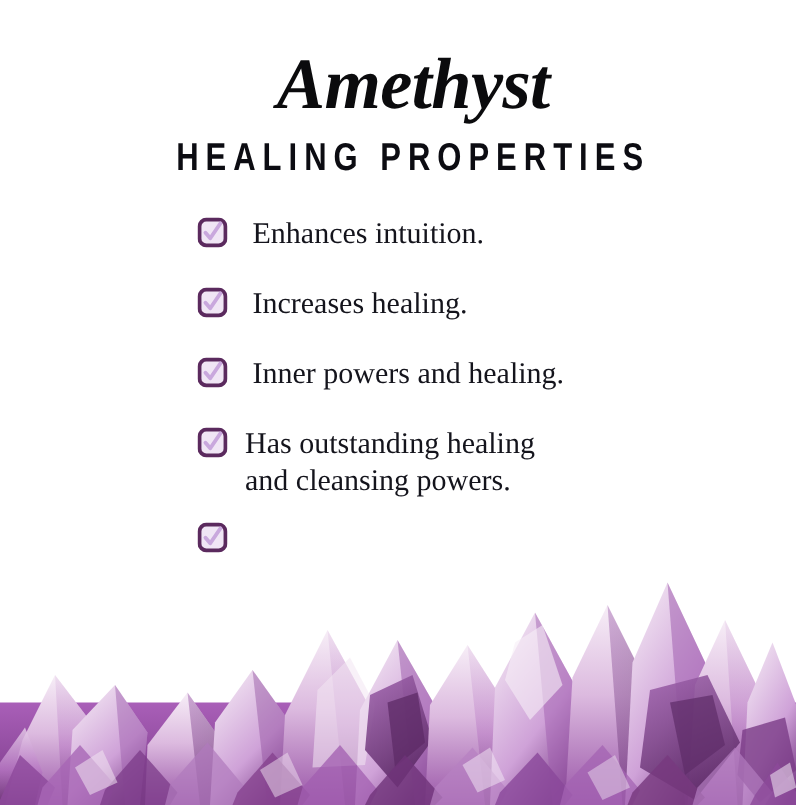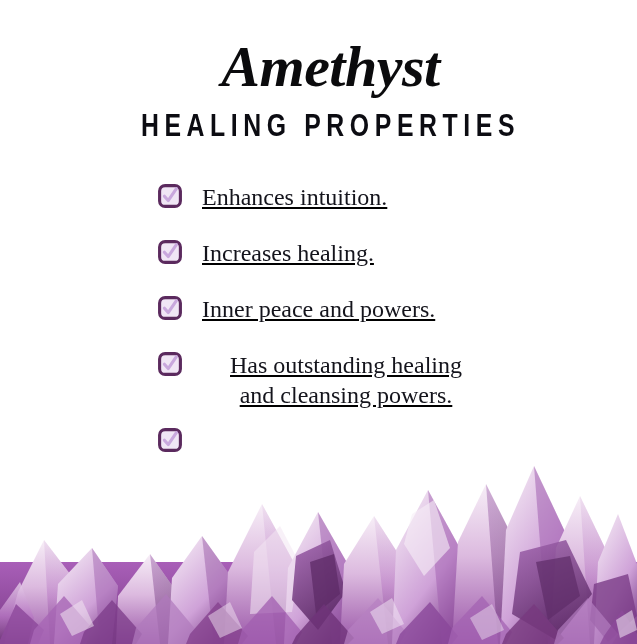--- a/index.html
+++ b/index.html
@@ -40,23 +40,22 @@
     letter-spacing:7px;
     margin-top:14px;
     transform:scaleX(0.80);
     transform-origin:center top;
     white-space:nowrap;
   }
 
   
   #list {
     position:absolute;
-    top:182px; left:0;
+    top:172px; left:0;
     width:637px;
-    text-decoration:underline;
   }
 
   .row {
     position:relative;
     min-height:34px;
     padding-left:158px;
     margin-bottom:22px;
   }
   .row.tight { margin-bottom:16px; }
 
@@ -69,21 +68,21 @@
 
   .rowtext {
     display:block;
     margin-left:44px;
     font-family:"Liberation Serif", serif;
     font-size:24px;
     line-height:30px;
     color:#14141c;
     white-space:pre-line;
   }
-  .row.two .rowtext { margin-left:38px; text-align:center; width:300px; }
+  .row.two .rowtext { margin-left:38px; width:300px; }
 
   
   #photo {
     position:absolute;
     left:0; bottom:0;
     width:637px; height:200px;
     overflow:hidden;
   }
   #photo svg { display:block; width:637px; height:200px; }
 </style>
@@ -119,21 +118,21 @@
       <span class="rowtext">Increases healing.</span>
     </div>
 
     <div class="row">
       <span class="chk">
         <svg viewBox="0 0 24 24">
           <rect x="1.6" y="1.6" width="20.8" height="20.8" rx="5.5" ry="5.5" fill="#f0e6f5" stroke="#5b2a5e" stroke-width="3.1"></rect>
           <path d="M6.4 12.2 L10.2 16.6 L18.4 4.6" fill="none" stroke="#c9a8dd" stroke-width="3.1" stroke-linecap="round" stroke-linejoin="round"></path>
         </svg>
       </span>
-      <span class="rowtext">Inner peace and powers.</span>
+      <span class="rowtext">Inner powers and healing.</span>
     </div>
 
     <div class="row two tight">
       <span class="chk">
         <svg viewBox="0 0 24 24">
           <rect x="1.6" y="1.6" width="20.8" height="20.8" rx="5.5" ry="5.5" fill="#f0e6f5" stroke="#5b2a5e" stroke-width="3.1"></rect>
           <path d="M6.4 12.2 L10.2 16.6 L18.4 4.6" fill="none" stroke="#c9a8dd" stroke-width="3.1" stroke-linecap="round" stroke-linejoin="round"></path>
         </svg>
       </span>
       <span class="rowtext">Has outstanding healing

